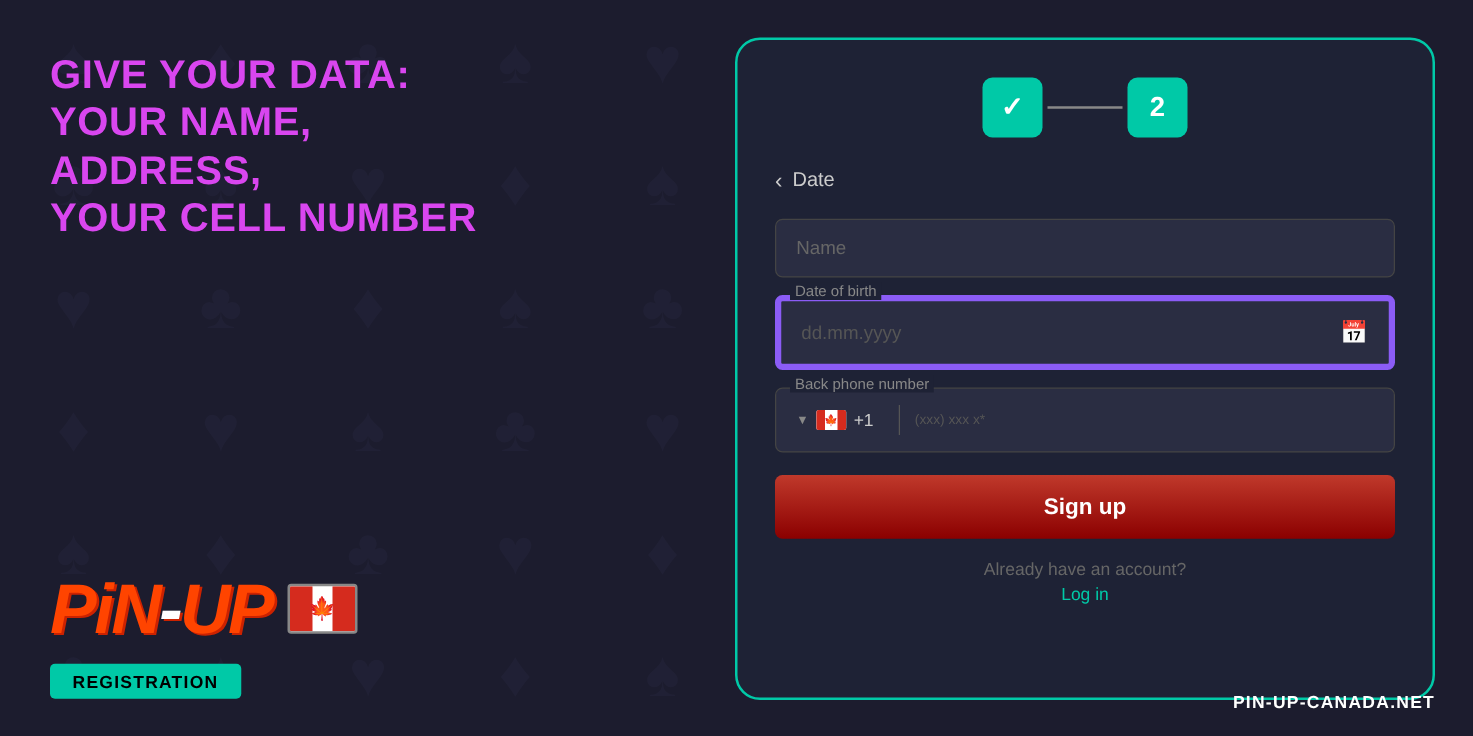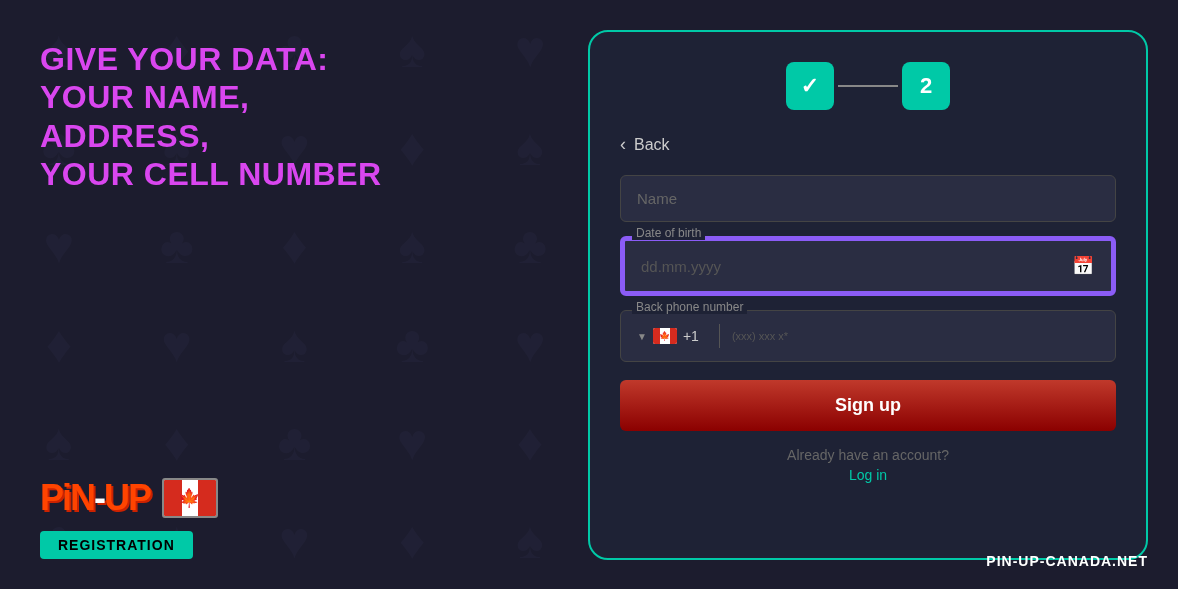--- a/index.html
+++ b/index.html
@@ -67,22 +67,23 @@
       gap: 12px;
     }
 
     .logo-row {
       display: flex;
       align-items: center;
       gap: 12px;
     }
 
     .logo-text {
-      font-size: 36px;
+      font-size: 56px;
       font-weight: 900;
+      font-style: italic;
       color: #ff4400;
       letter-spacing: -2px;
       text-shadow: 2px 2px 0 #cc2200;
       font-family: 'Arial Black', sans-serif;
     }
 
     .logo-pin { color: #ff4400; }
     .logo-up { color: #ff4400; }
     .logo-dash { color: #ffffff; }
 
@@ -498,21 +499,21 @@
       <span>✓</span>
     </div>
     <div class="step-line"></div>
     <div class="step-current">
       <span>2</span>
     </div>
   </div>
 
   <button class="back-btn">
     <span style="font-size:18px;">‹</span>
-    <span>Back</span>
+    <span>Date</span>
   </button>
 
   <div class="name-row">
     <input class="form-input" type="text" placeholder="Name" style="">
   </div>
 
   <div class="form-group">
     <span class="form-group-label">Date of birth</span>
     <div class="form-group-border">
       <input class="date-input" type="text" placeholder="dd.mm.yyyy" style="">

